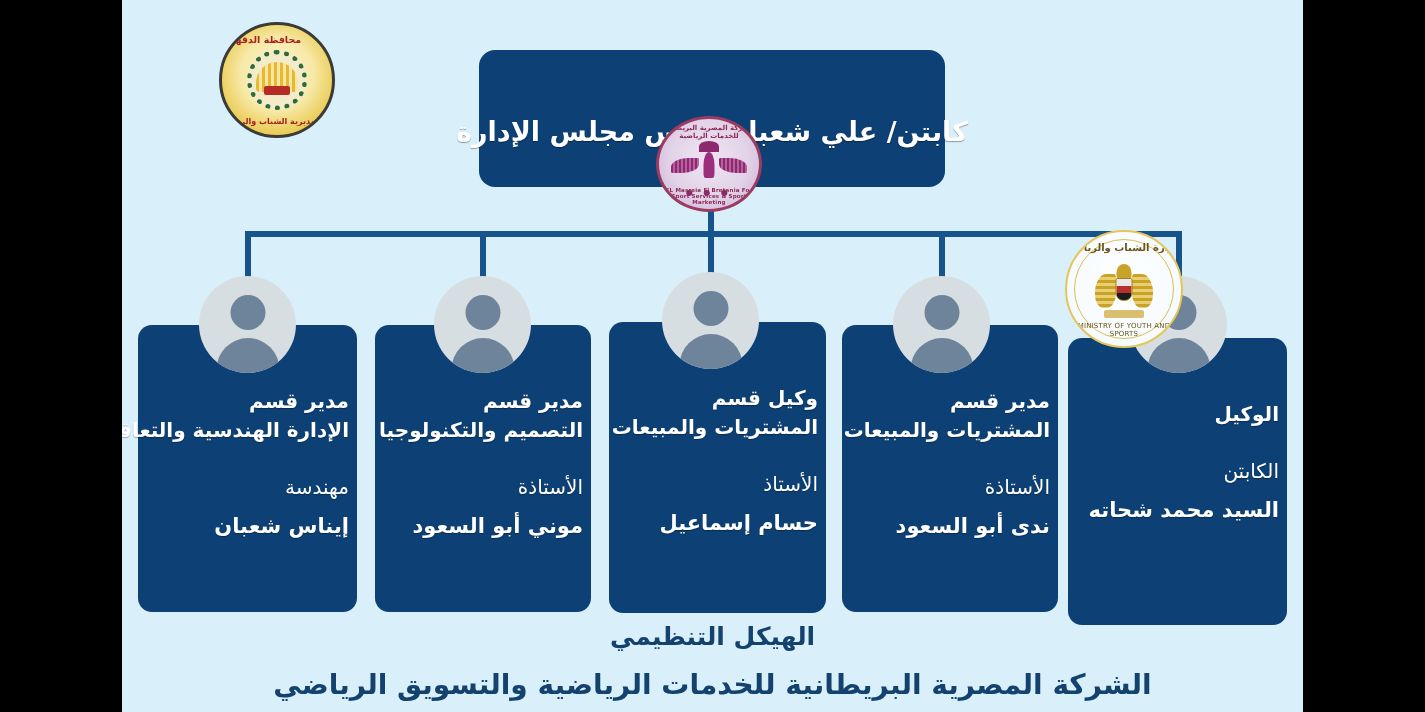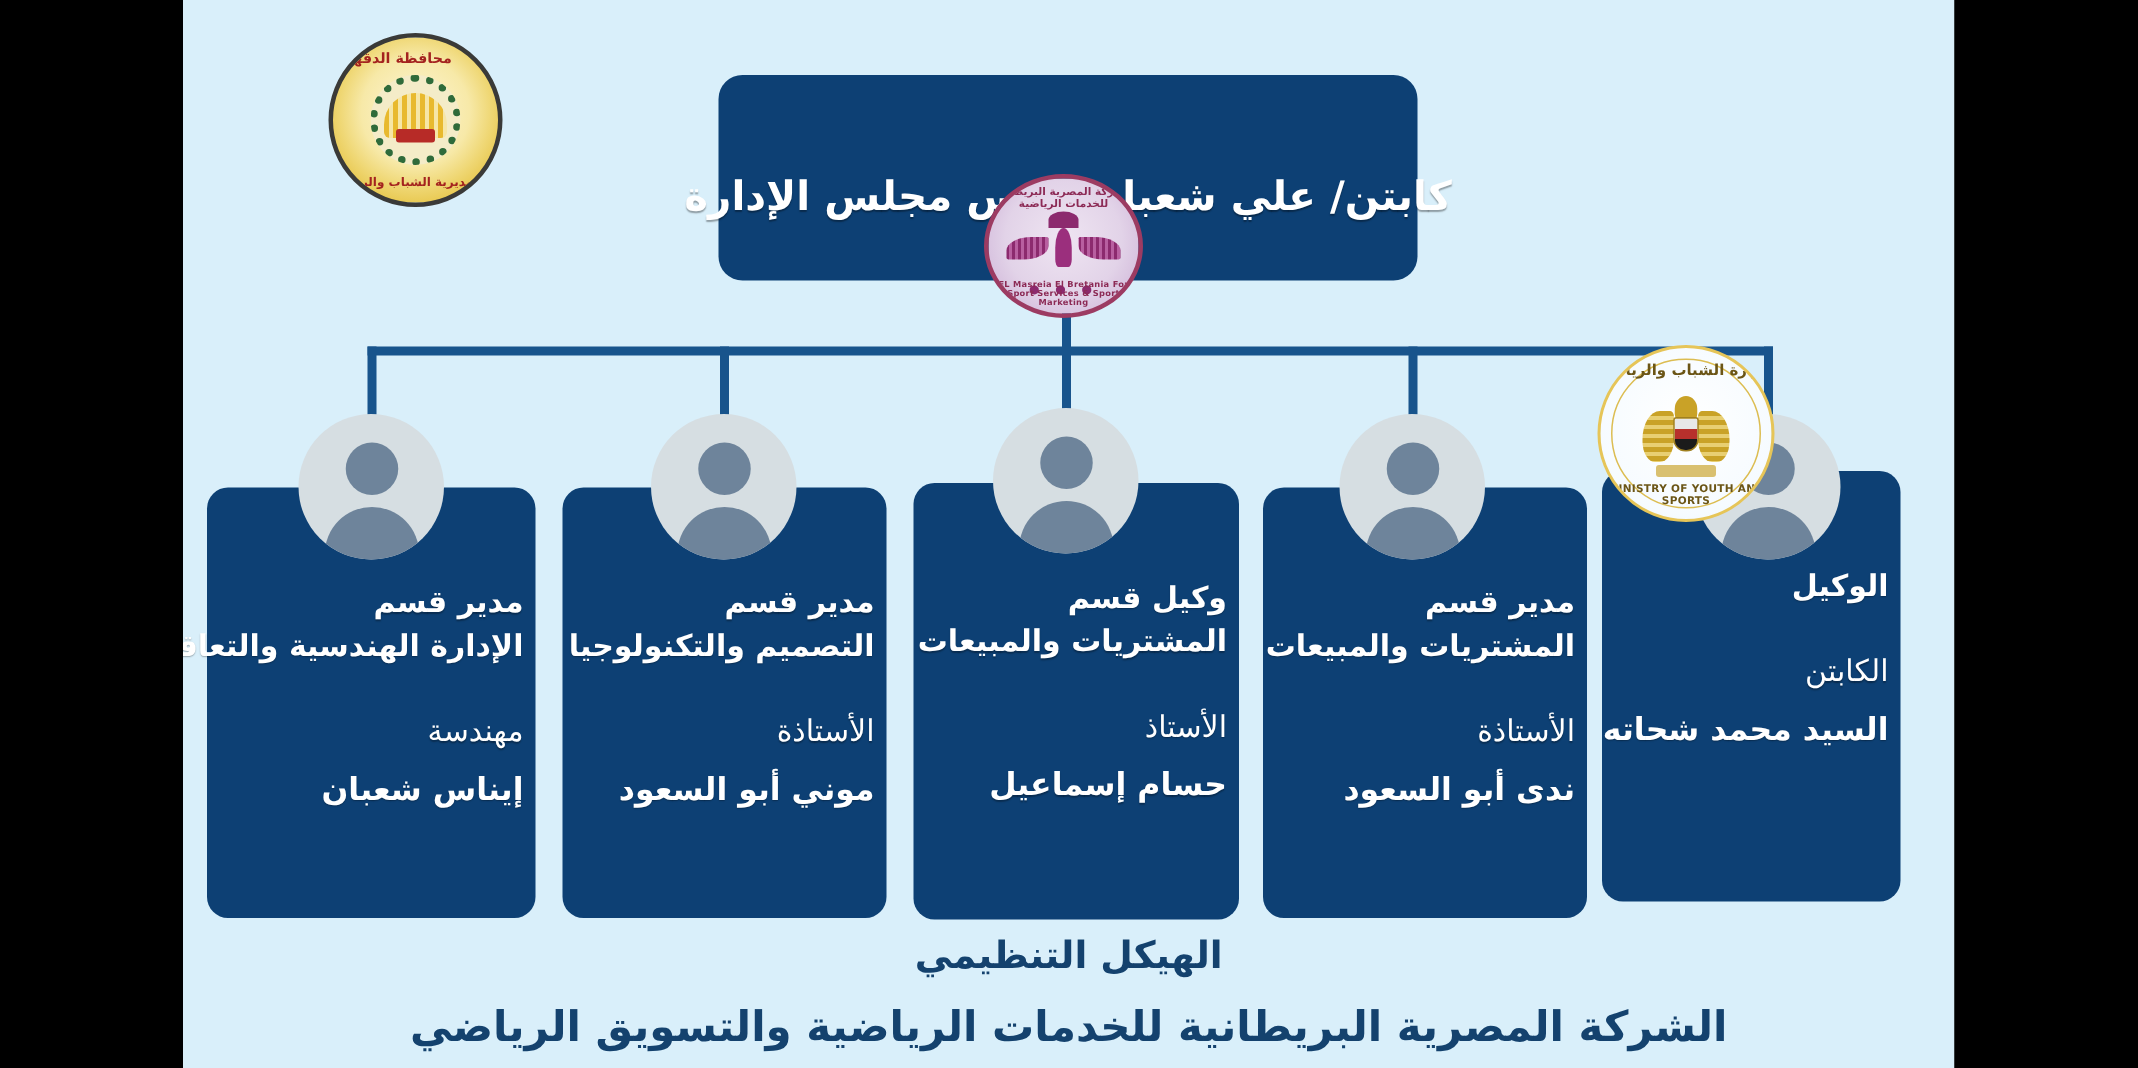--- a/index.html
+++ b/index.html
@@ -114,21 +114,21 @@
   .seal-eagle .inner-ring {
     position: absolute; inset: 7px; border-radius: 50%;
     border: 1.5px solid #dcbd52;
   }
   .seal-eagle .ar-top {
     position: absolute; top: 10px; width: 100%; text-align: center;
     color: #6b5516; font-size: 10px; font-weight: bold; direction: rtl;
   }
   .seal-eagle .en-bot {
     position: absolute; bottom: 8px; width: 100%; text-align: center;
-    color: #6b5516; font-size: 7px; font-weight: bold; letter-spacing: .2px;
+    color: #6b5516; font-size: 7px; font-weight: normal; letter-spacing: .2px;
   }
   .seal-eagle .eagle {
     width: 58px; height: 52px; position: relative; margin-top: 2px;
   }
   .seal-eagle .eagle .head {
     position: absolute; left: 50%; top: 0; transform: translateX(-50%);
     width: 15px; height: 17px; background: #c9a227;
     border-radius: 60% 60% 35% 35%;
   }
   .seal-eagle .eagle .wing {
@@ -343,21 +343,21 @@
     </div>
 
     <div class="card" style="left:720px; top:325px; width:216px; height:287px;">
       <div class="role">مدير قسم</div>
       <div class="role">المشتريات والمبيعات</div>
       <div class="gap"></div>
       <div class="title">الأستاذة</div>
       <div class="name">ندى أبو السعود</div>
     </div>
 
-    <div class="card" style="left:946px; top:314px; width:199px; height:287px;">
+    <div class="card" style="left:946px; top:338px; width:219px; height:287px;">
       <div class="role">الوكيل</div>
       <div class="gap"></div>
       <div class="title">الكابتن</div>
       <div class="name">السيد محمد شحاته</div>
     </div>
 
     <div class="avatar" style="left:77px; top:276px;">
       <div class="head"></div>
       <div class="body"></div>
     </div>

